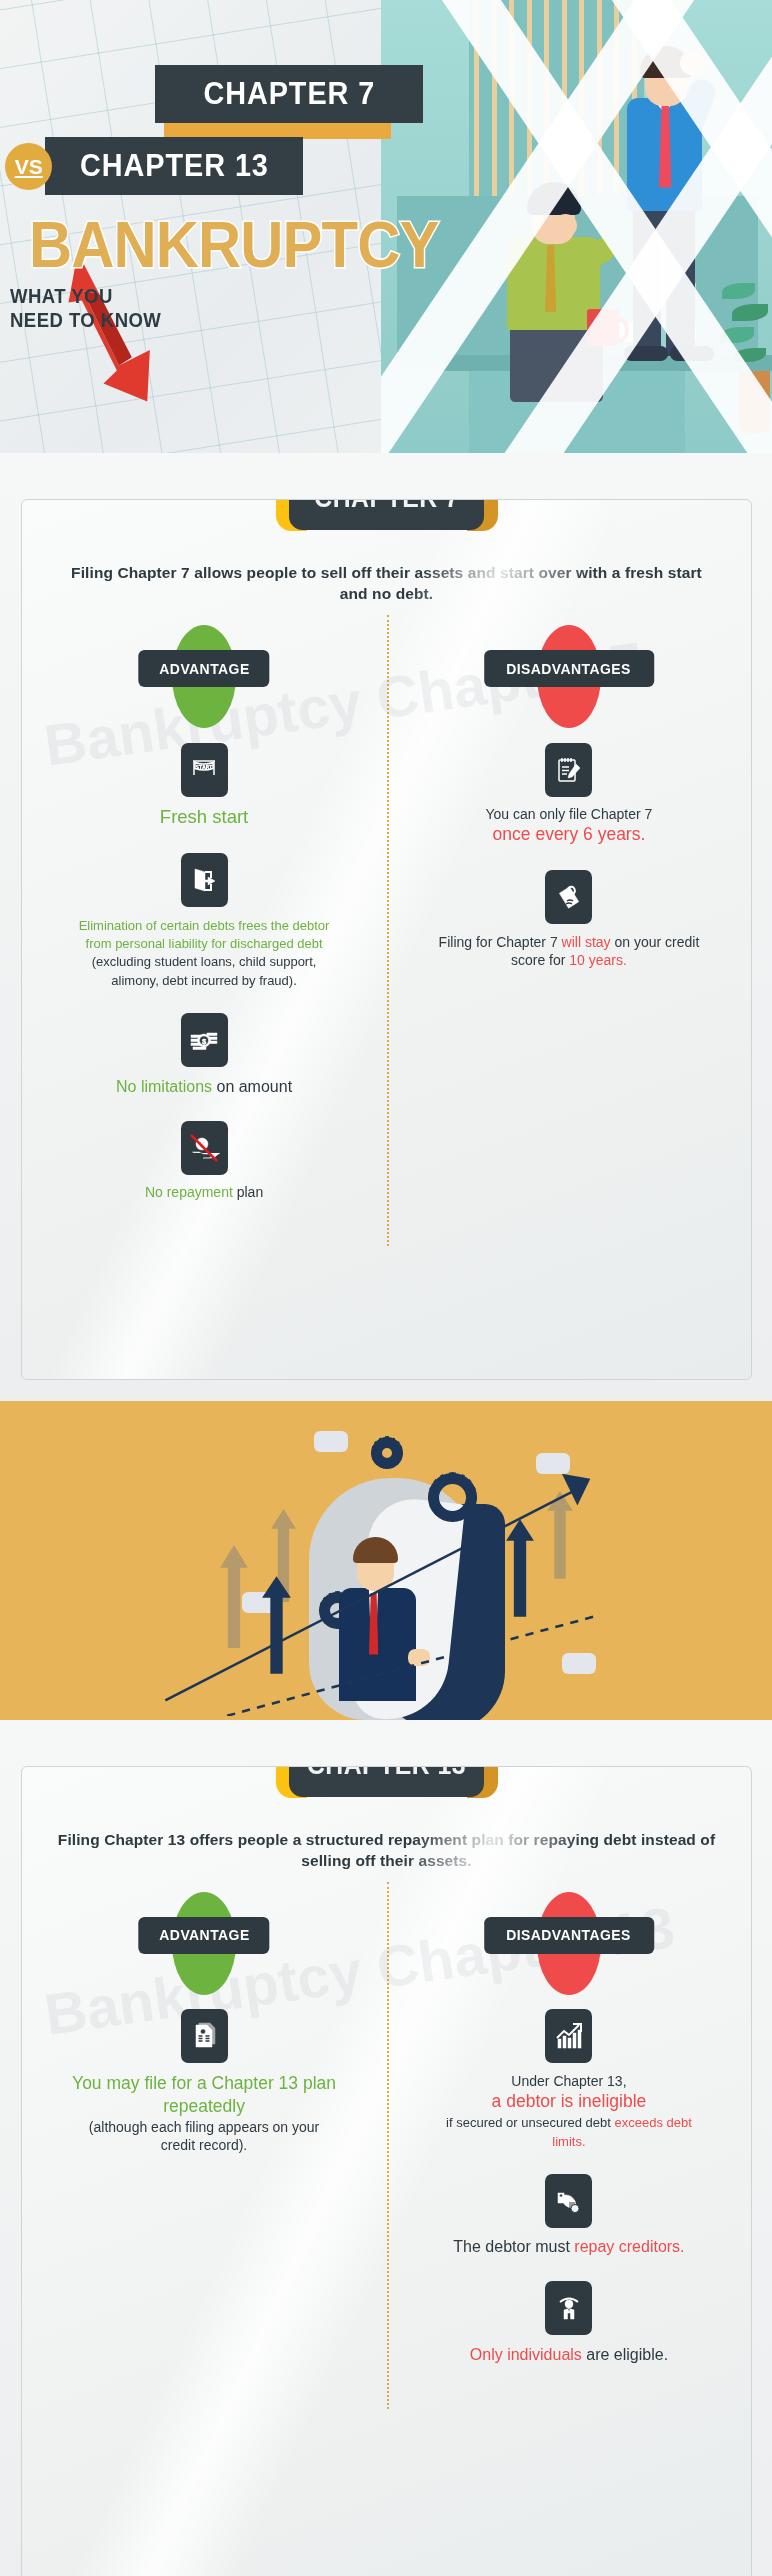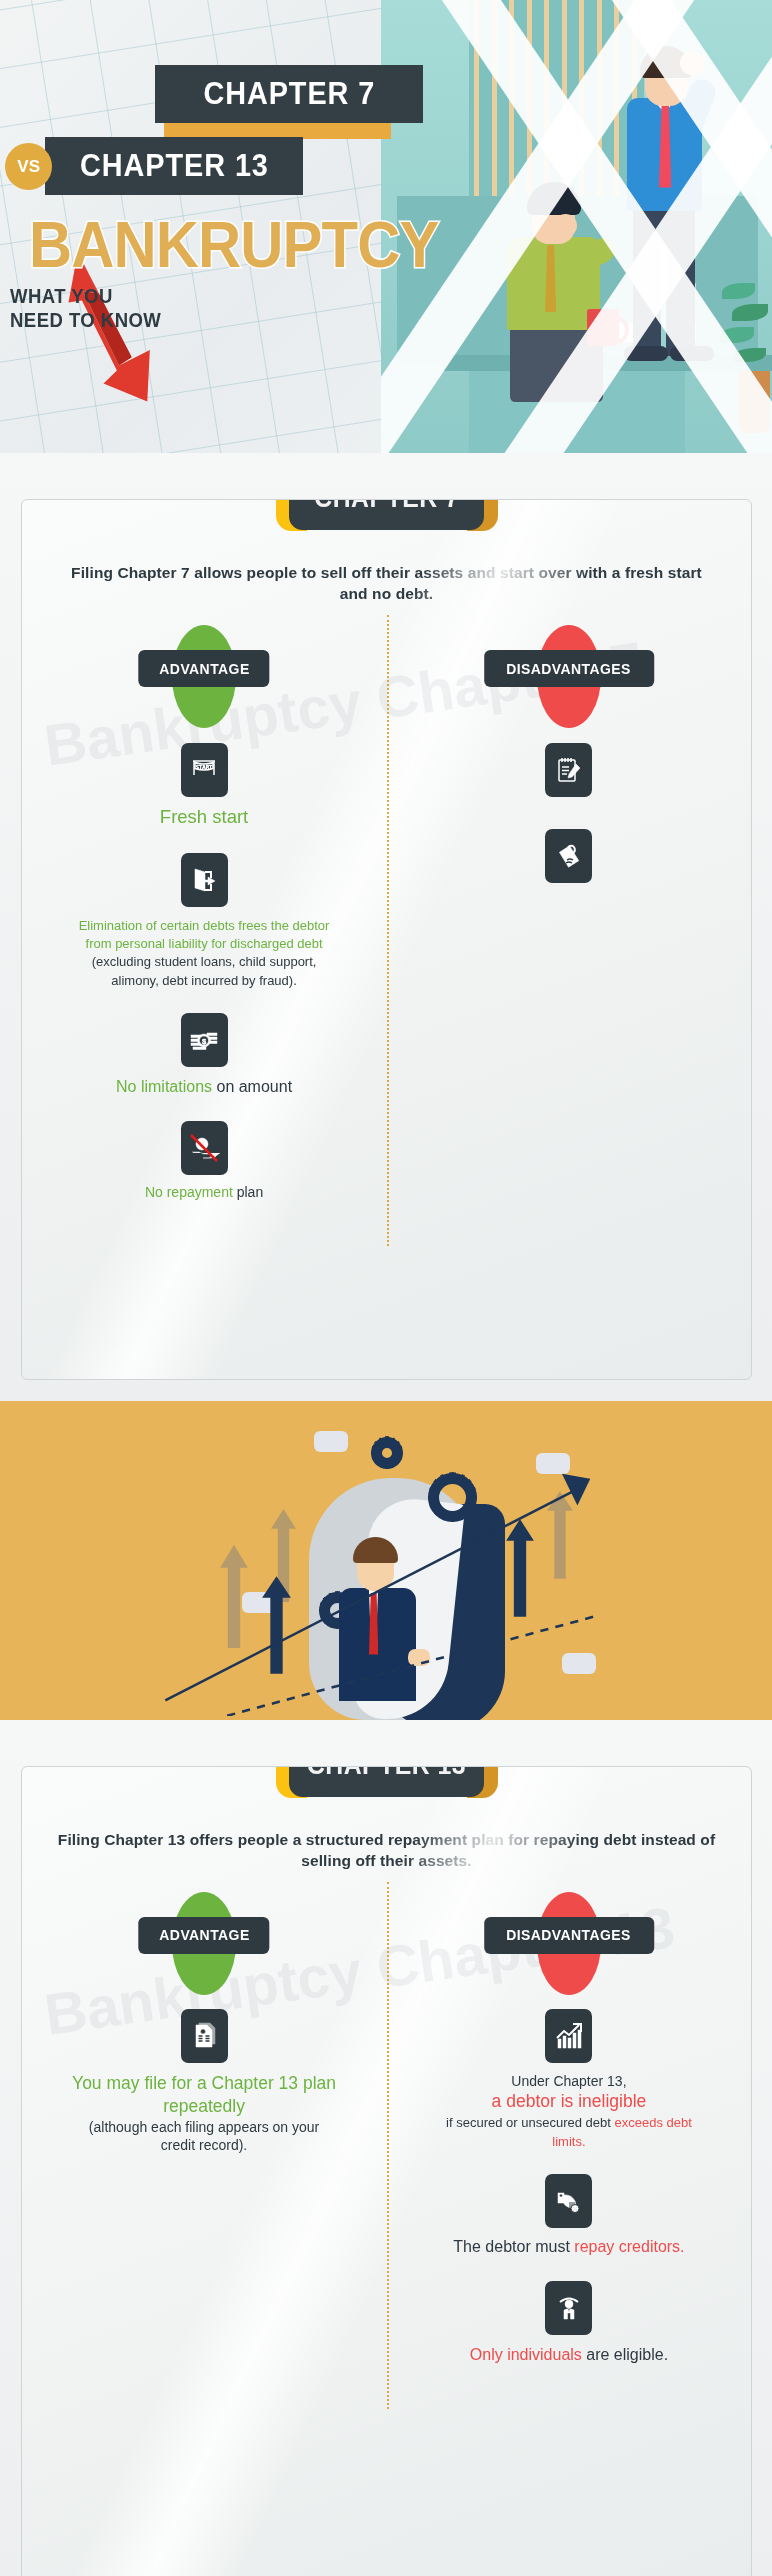--- a/index.html
+++ b/index.html
@@ -92,21 +92,21 @@
   .ttl-ch13 {
     position:absolute; left:45px; top:137px; width:258px; height:58px;
     background:#333f44; display:flex; align-items:center; justify-content:center; z-index:9;
   }
   .ttl-ch13 span { color:#fff; font-size:31px; font-weight:bold; letter-spacing:1px;
     font-family:"Liberation Sans Narrow","Liberation Sans",sans-serif; transform:scaleX(.93); }
   .vs-badge {
     position:absolute; left:5.2px; top:143px; width:47px; height:47px; border-radius:50%;
     background:#e2ab3f; display:flex; align-items:center; justify-content:center; z-index:10;
   }
-  .vs-badge span { color:#fff; font-size:17px; font-weight:bold; }
+  .vs-badge span { color:#fff; font-size:21px; font-weight:bold;text-decoration:underline; }
   .bankruptcy {
     position:absolute; left:29px; top:207px; z-index:10;
     font-size:65px; font-weight:bold; color:#e0ae55; letter-spacing:-1px;
     font-family:"Liberation Sans Narrow","Liberation Sans",sans-serif;
     transform:scaleX(.92); transform-origin:left;
     -webkit-text-stroke:3.1px #fff; paint-order:stroke fill;
   }
   .subttl {
     position:absolute; left:10.3px; top:284px; z-index:10;
     font-size:20.6px; font-weight:bold; color:#2f3b42; line-height:1.18;
@@ -414,30 +414,37 @@
 
         <div class="item">
           <div class="icon-box">
             <svg viewBox="0 0 64 64">
               <rect x="12" y="12" width="32" height="42" rx="2" fill="none" stroke="#fff" stroke-width="3"></rect>
               <path d="M18 8 v8 M24 8 v8 M30 8 v8 M36 8 v8" stroke="#fff" stroke-width="3"></path>
               <path d="M18 26 h14 M18 33 h14 M18 40 h10" stroke="#fff" stroke-width="3"></path>
               <path d="M46 20 L54 28 L38 46 L30 48 L32 40 Z" fill="#fff"></path>
             </svg>
           </div>
+          <div class="item-text">
+            <span>You can only file Chapter 7</span><br>
+            <span class="r big">once every 6 years.</span>
+          </div>
         </div>
 
 
         <div class="item">
           <div class="icon-box">
             <svg viewBox="0 0 64 64">
               <path d="M14 22 L36 12 L50 44 L28 54 Z" fill="#fff" transform="rotate(-8 32 32)"></path>
               <path d="M30 14 q10 -6 13 2 q3 8 -5 11 q-6 2 -8 -3 q-1 -4 3 -5" fill="none" stroke="#fff" stroke-width="4"></path>
               <path d="M28 40 q6 -4 12 0 M26 46 q6 -4 12 0" stroke="#2e3a40" stroke-width="3" fill="none"></path>
             </svg>
+          </div>
+          <div class="item-text">
+            <span>Filing for Chapter 7 </span><span class="r">will stay</span><span> on your credit score for </span><span class="r">10 years.</span>
           </div>
         </div>
       </div>
     </div>
   </div>
 </div>
 
 <div class="midband">
   <div class="chip" style="left:314px;top:30px"></div>
   <div class="chip" style="left:536px;top:52px"></div>

